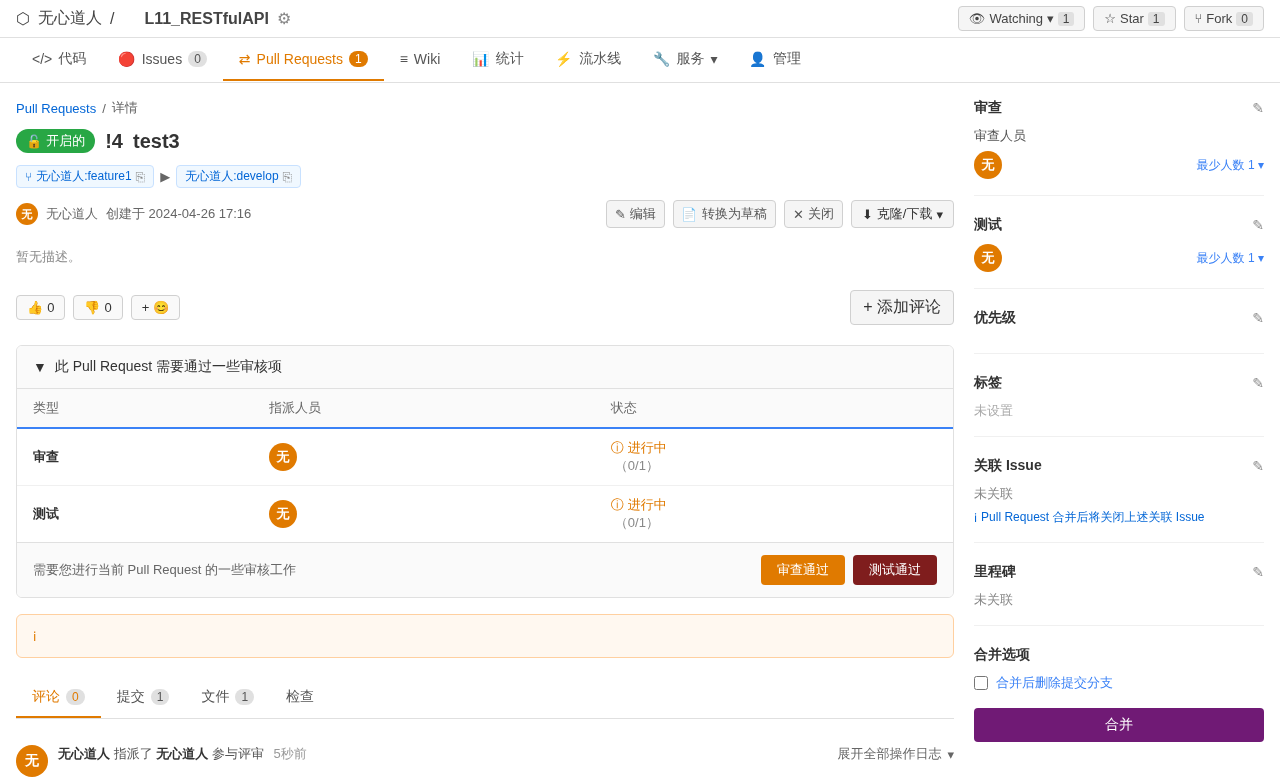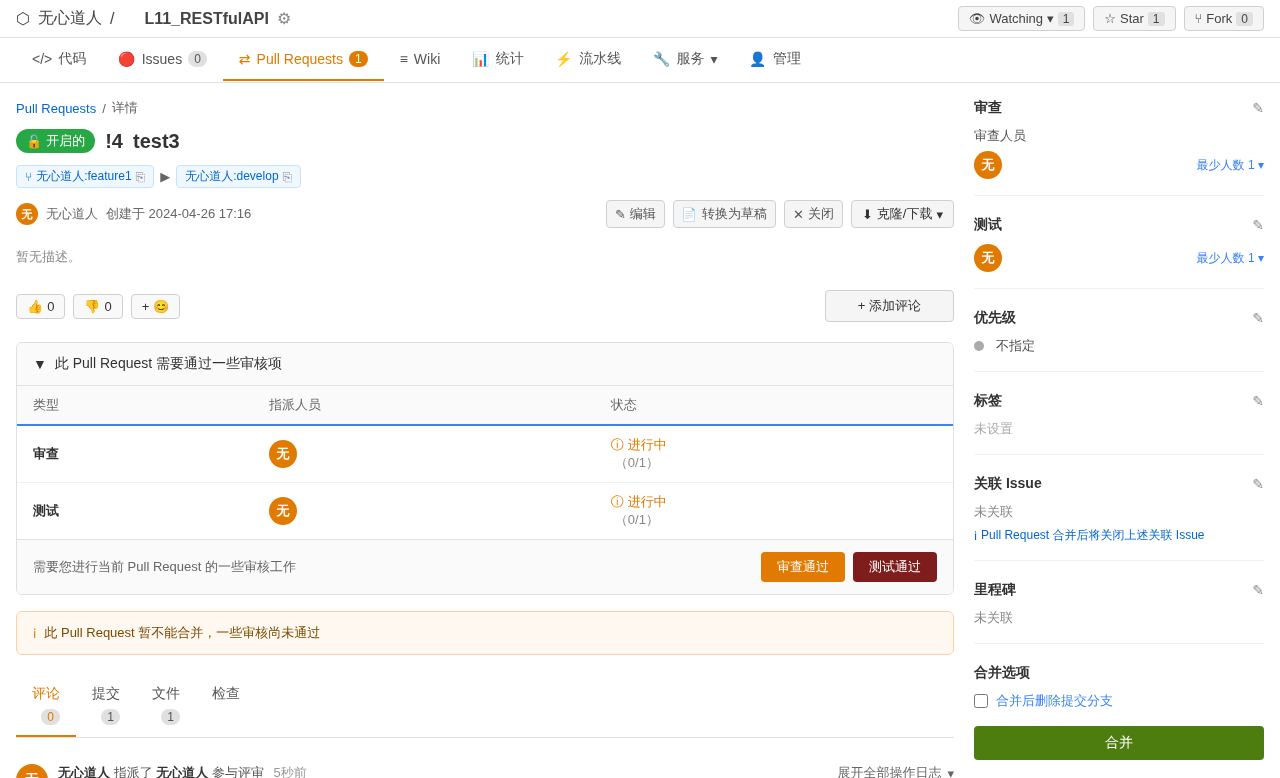--- a/index.html
+++ b/index.html
@@ -44,40 +44,40 @@
     .user-avatar-sm { width: 22px; height: 22px; border-radius: 50%; background: #e07a00; display: inline-flex; align-items: center; justify-content: center; color: white; font-size: 11px; font-weight: bold; }
     .action-link { color: #555; text-decoration: none; cursor: pointer; display: flex; align-items: center; gap: 4px; padding: 4px 8px; border: 1px solid #d0d0d0; border-radius: 4px; background: #f5f5f5; font-size: 13px; }
     .clone-btn { display: flex; align-items: center; gap: 4px; padding: 4px 10px; border: 1px solid #d0d0d0; border-radius: 4px; background: #f5f5f5; cursor: pointer; font-size: 13px; }
     
     
     .pr-description { font-size: 13px; color: #888; margin-bottom: 16px; padding: 8px 0; }
     
     
     .reactions-bar { display: flex; align-items: center; gap: 8px; margin-bottom: 20px; }
     .reaction-btn { display: flex; align-items: center; gap: 4px; padding: 4px 10px; border: 1px solid #d0d0d0; border-radius: 4px; background: #f9f9f9; cursor: pointer; font-size: 13px; }
-    .add-comment-btn { margin-left: auto; padding: 6px 32px; border: 1px solid #d0d0d0; border-radius: 4px; background: #f5f5f5; cursor: pointer; font-size: 13px; }
+    .add-comment-btn { margin-left: auto; padding: 6px 12px; border: 1px solid #d0d0d0; border-radius: 4px; background: #f5f5f5; cursor: pointer; font-size: 16px; }
     
     
     .review-box { border: 1px solid #e0e0e0; border-radius: 6px; margin-bottom: 16px; overflow: hidden; }
     .review-box-header { display: flex; align-items: center; gap: 8px; padding: 12px 16px; background: #fafafa; border-bottom: 1px solid #e0e0e0; cursor: pointer; font-size: 14px; }
     .review-table { width: 100%; border-collapse: collapse; }
     .review-table th { text-align: left; padding: 10px 16px; font-size: 13px; color: #666; font-weight: 500; background: #fafafa; border-bottom: 2px solid #3b82f6; }
     .review-table td { padding: 10px 16px; border-bottom: 1px solid #f0f0f0; font-size: 13px; }
     .review-table tr:last-child td { border-bottom: none; }
     .status-in-progress { color: #e07a00; display: flex; align-items: center; gap: 4px; }
     .review-footer { padding: 12px 16px; background: #fafafa; display: flex; align-items: center; justify-content: space-between; border-top: 1px solid #e0e0e0; font-size: 13px; color: #666; }
     .approve-btn { padding: 6px 16px; background: #e07a00; color: white; border: none; border-radius: 4px; cursor: pointer; font-size: 13px; }
     .test-btn { padding: 6px 16px; background: #7f1d1d; color: white; border: none; border-radius: 4px; cursor: pointer; font-size: 13px; }
     
     
     .warning-box { display: flex; align-items: center; gap: 8px; padding: 12px 16px; background: #fff8f0; border: 1px solid #ffd0a0; border-radius: 6px; margin-bottom: 20px; font-size: 13px; color: #7a4a00; }
     
     
     .pr-tabs { display: flex; gap: 0; border-bottom: 1px solid #e0e0e0; margin-bottom: 16px; }
-    .pr-tab { padding: 10px 16px; font-size: 14px; color: #555; cursor: pointer; border-bottom: 2px solid transparent; display: flex; align-items: flex-end; gap: 6px; flex-direction: column; }
+    .pr-tab { padding: 10px 16px; font-size: 14px; color: #555; cursor: pointer; border-bottom: 2px solid transparent; display: flex; align-items: center; gap: 6px; }
     .pr-tab.active { color: #e07a00; border-bottom: 2px solid #e07a00; font-weight: 500; }
     .pr-tab-badge { background: #e0e0e0; border-radius: 10px; padding: 1px 6px; font-size: 12px; }
     
     
     .activity-item { display: flex; align-items: flex-start; gap: 10px; padding: 10px 0; }
     .activity-avatar { width: 32px; height: 32px; border-radius: 50%; background: #e07a00; display: flex; align-items: center; justify-content: center; color: white; font-size: 14px; font-weight: bold; flex-shrink: 0; }
     .activity-content { font-size: 13px; color: #555; }
     .activity-content strong { color: #333; font-weight: 600; }
     .activity-time { color: #999; font-size: 13px; margin-left: 6px; }
     .expand-log { display: flex; align-items: center; gap: 6px; margin-left: auto; font-size: 13px; color: #666; cursor: pointer; }
@@ -92,21 +92,21 @@
     .sidebar-value { font-size: 13px; color: #888; }
     .sidebar-min-count { font-size: 12px; color: #3b82f6; }
     .reviewer-row { display: flex; align-items: center; justify-content: space-between; }
     .priority-dot { width: 10px; height: 10px; border-radius: 50%; background: #aaa; display: inline-block; margin-right: 6px; }
     .priority-label { font-size: 13px; color: #555; }
     .tag-value { font-size: 13px; color: #aaa; }
     .issue-link { font-size: 12px; color: #0366d6; text-decoration: none; display: flex; align-items: center; gap: 4px; }
     .merge-option-row { display: flex; align-items: center; gap: 8px; margin-bottom: 8px; }
     .merge-checkbox { width: 14px; height: 14px; }
     .merge-label { font-size: 13px; color: #3b82f6; }
-    .merge-btn { width: 100%; padding: 8px; background: #4d7c0f; color: white; border: none; border-radius: 4px; cursor: pointer; font-size: 14px; margin-top: 8px; }
+    .merge-btn { width: 100%; padding: 8px; background: #701a75; color: white; border: none; border-radius: 4px; cursor: pointer; font-size: 14px; margin-top: 8px; }
     
     .copy-icon { color: #888; cursor: pointer; font-size: 12px; }
     
     .orange-circle { width: 28px; height: 28px; border-radius: 50%; background: #e07a00; display: inline-flex; align-items: center; justify-content: center; color: white; font-size: 13px; font-weight: bold; }
   </style>
 </head>
 <body>
 
 <div class="top-bar">
   <div class="repo-title">
@@ -296,21 +296,20 @@
         <span>需要您进行当前 Pull Request 的一些审核工作</span>
         <div style="display:flex;gap:8px;">
           <button class="approve-btn">审查通过</button>
           <button class="test-btn">测试通过</button>
         </div>
       </div>
     </div>
 
     <div class="warning-box">
       <span style="color:#e07a00;">ℹ</span>
-      <span>此 Pull Request 暂不能合并，一些审核尚未通过</span>
     </div>
 
     <div class="pr-tabs">
       <div class="pr-tab active">
         <span>评论</span>
         <span class="pr-tab-badge">0</span>
       </div>
       <div class="pr-tab">
         <span>提交</span>
         <span class="pr-tab-badge">1</span>
@@ -372,24 +371,20 @@
           <span style="cursor:pointer;">▾</span>
         </span>
       </div>
     </div>
 
     <div class="sidebar-section">
       <div class="sidebar-section-header">
         <span class="sidebar-section-title">优先级</span>
         <span class="sidebar-edit-icon">✎</span>
       </div>
-      <div style="display:flex;align-items:center;gap:6px;">
-        <span class="priority-dot"></span>
-        <span class="priority-label">不指定</span>
-      </div>
     </div>
 
     <div class="sidebar-section">
       <div class="sidebar-section-header">
         <span class="sidebar-section-title">标签</span>
         <span class="sidebar-edit-icon">✎</span>
       </div>
       <span class="tag-value">未设置</span>
     </div>
 

